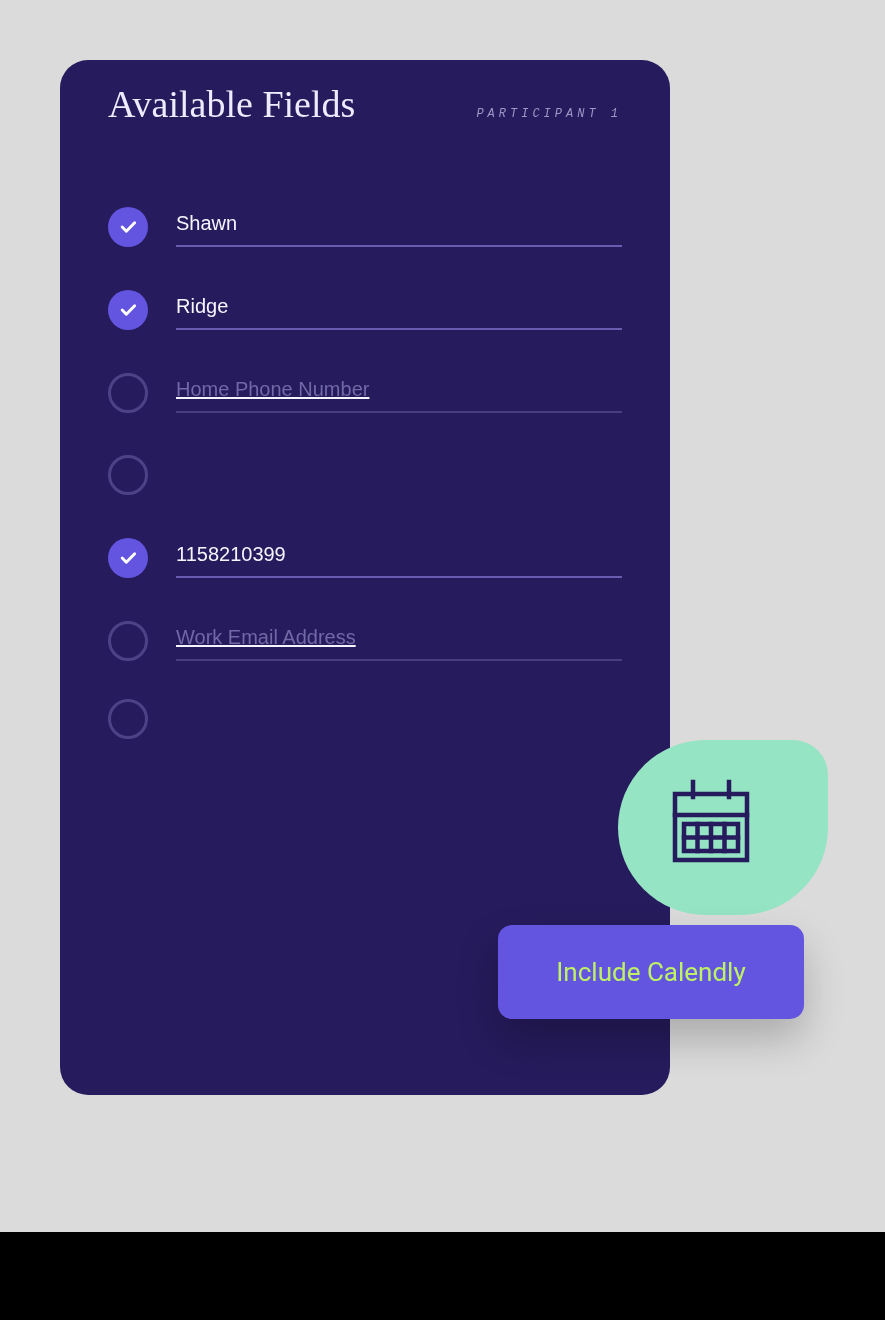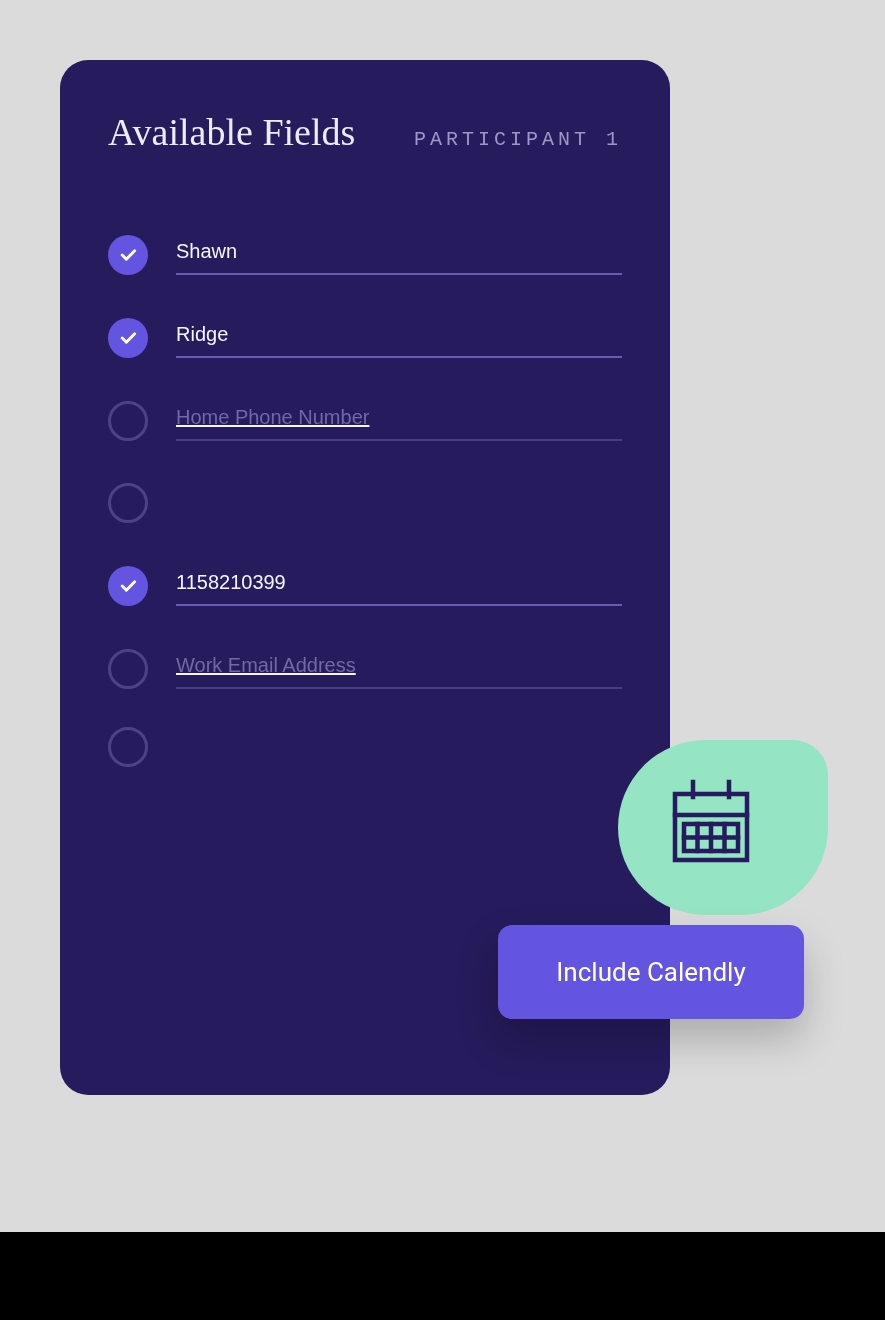--- a/index.html
+++ b/index.html
@@ -15,39 +15,40 @@
     left: 0; bottom: 0;
     width: 100%; height: 88px;
     background: #000;
   }
   .card {
     position: absolute;
     left: 60px; top: 60px;
     width: 610px; height: 1035px;
     background: #261B5C;
     border-radius: 28px;
-    padding: 50px 48px 0 48px;
+    padding: 22px 48px 0 48px;
   }
   .card-header {
     display: flex;
     justify-content: space-between;
     align-items: baseline;
     margin-bottom: 80px;
   }
   .card-title {
     font-family: Georgia, "Times New Roman", serif;
     font-size: 38px;
     font-weight: 500;
     color: #EFEBFF;
   }
   .participant-label {
     font-family: "Courier New", monospace;
-    font-size: 20px;
+    font-size: 12px;
     letter-spacing: 4px;
     color: #9E97C7;
+    font-style: italic;
   }
   .field-row {
     display: flex;
     align-items: center;
     gap: 28px;
     margin-bottom: 42px;
   }
   .check-circle {
     width: 40px; height: 40px;
     border-radius: 50%;
@@ -100,21 +101,21 @@
     display: flex; align-items: center; justify-content: center;
   }
   .calendar-badge svg { position: relative; left: -12px; top: -2px; }
   .calendly-chip {
     position: absolute;
     left: 498px; top: 925px;
     width: 306px; height: 94px;
     background: #6355E0;
     border-radius: 14px;
     display: flex; align-items: center; justify-content: center;
-    color: #ffffff;
+    color: #bef264;
     font-size: 26px;
     box-shadow: 0 20px 40px rgba(0,0,0,0.22);
   }
 </style>
 </head>
 <body>
 
 <div class="card">
 
   <div class="card-header">

